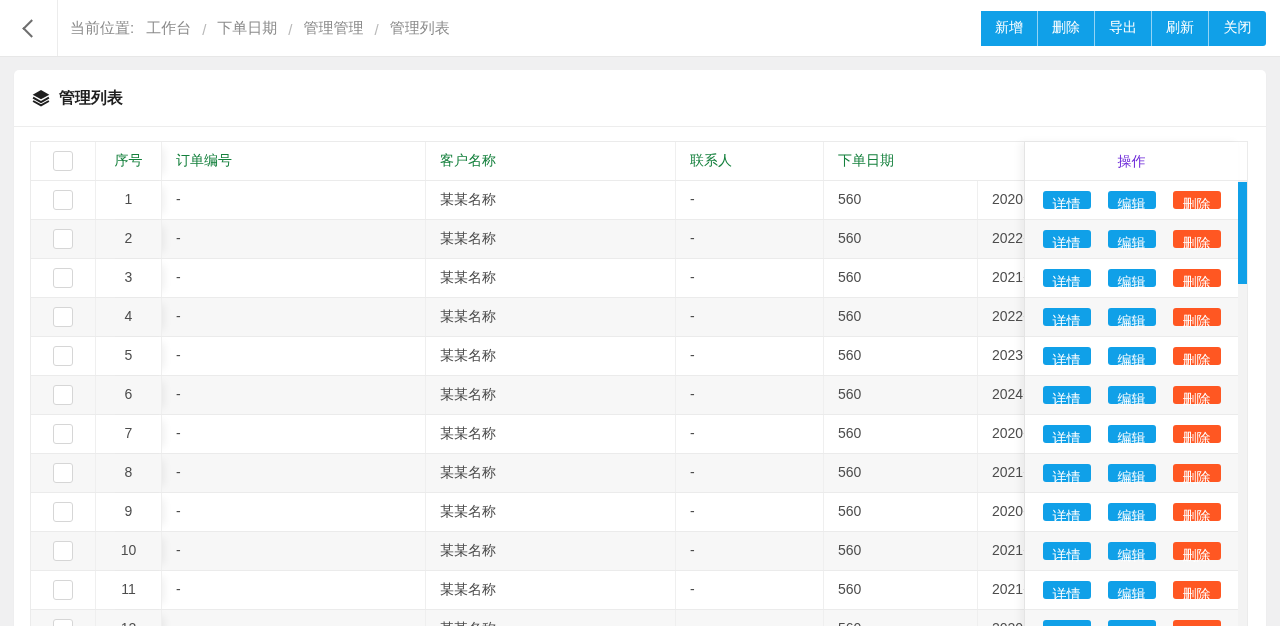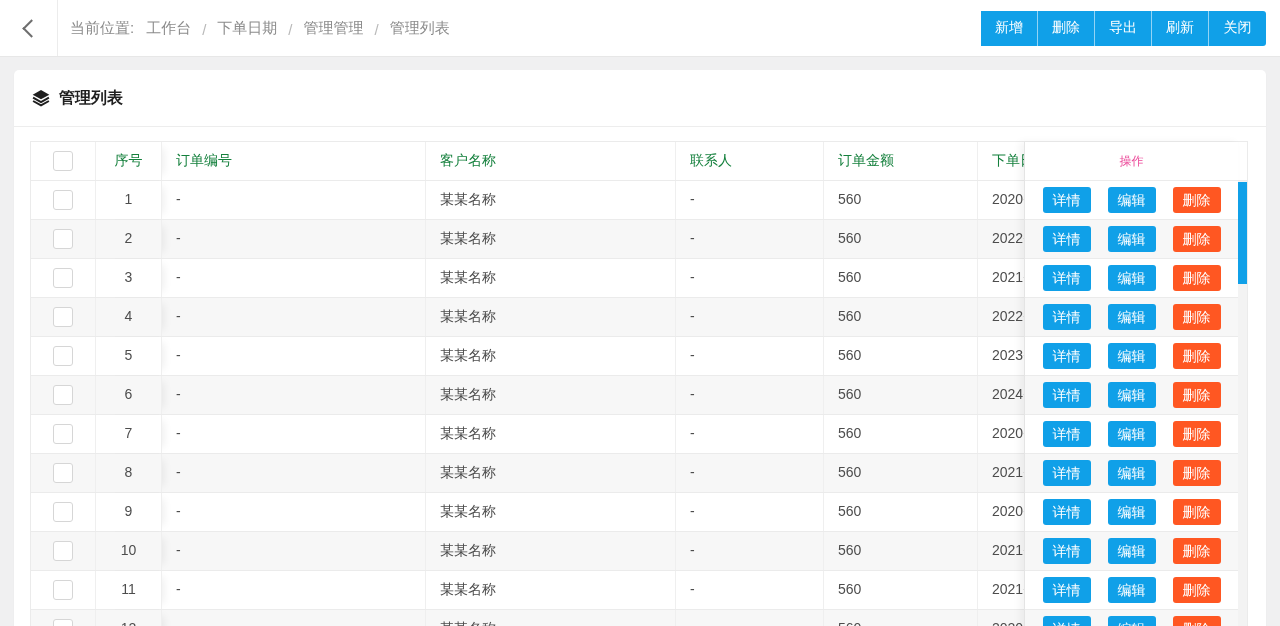--- a/index.html
+++ b/index.html
@@ -35,24 +35,24 @@
   .c-index{width:66px;text-align:center;padding:0;box-shadow:8px 0 8px -6px rgba(0,0,0,.07);}
   .c-no{width:264px;}
   .c-name{width:250px;}
   .c-contact{width:148px;}
   .c-amount{width:154px;}
   .c-date{flex:1;border-right:none;}
   .checkbox{width:20px;height:20px;background:#fff;border:1px solid #d6d6d6;border-radius:3px;box-sizing:border-box;cursor:pointer;}
 
   
   .fixed-right{position:absolute;top:0;right:9px;width:214px;height:100%;box-sizing:border-box;border-left:1px solid #e4e4e4;box-shadow:-4px 0 8px rgba(0,0,0,.05);}
-  .f-hd{height:39px;box-sizing:border-box;border-bottom:1px solid var(--line);line-height:38px;text-align:center;font-size:12px;color:#ec4899;background:#fff;}
+  .f-hd{height:39px;box-sizing:border-box;border-bottom:1px solid var(--line);line-height:38px;text-align:center;font-size:14px;color:#6d28d9;background:#fff;}
   .f-row{height:39px;box-sizing:border-box;border-bottom:1px solid var(--line);display:flex;align-items:center;justify-content:center;gap:17px;background:#fff;}
   .f-body .f-row:nth-child(even){background:var(--stripe);}
-  .btn{height:26px;padding:0 10px;border:none;border-radius:3px;color:#fff;font-size:14px;line-height:26px;cursor:pointer;white-space:nowrap;}
+  .btn{height:18px;padding:0 10px;border:none;border-radius:3px;color:#fff;font-size:14px;line-height:26px;cursor:pointer;white-space:nowrap;}
   .btn-primary{background:var(--blue);}
   .btn-danger{background:var(--danger);}
 
   
   .vscroll{position:absolute;top:39px;right:0;width:9px;bottom:0;background:#f3f3f3;cursor:pointer;}
   .vscroll .thumb{position:absolute;top:1px;left:0;width:9px;height:102px;background:var(--blue);cursor:grab;}
 </style>
 </head>
 <body>
 
@@ -94,21 +94,20 @@
   <div class="tbl">
 
     <div class="thead">
       <div class="cell c-check">
         <span class="checkbox"></span>
       </div>
       <div class="cell c-index">序号</div>
       <div class="cell c-no">订单编号</div>
       <div class="cell c-name">客户名称</div>
       <div class="cell c-contact">联系人</div>
-      <div class="cell c-amount">订单金额</div>
       <div class="cell c-date">下单日期</div>
     </div>
 
     <div class="tbody" id="tbody">
         <div class="trow">
           <div class="cell c-check">
             <span class="checkbox"></span>
           </div>
           <div class="cell c-index">1</div>
           <div class="cell c-no">-</div>

